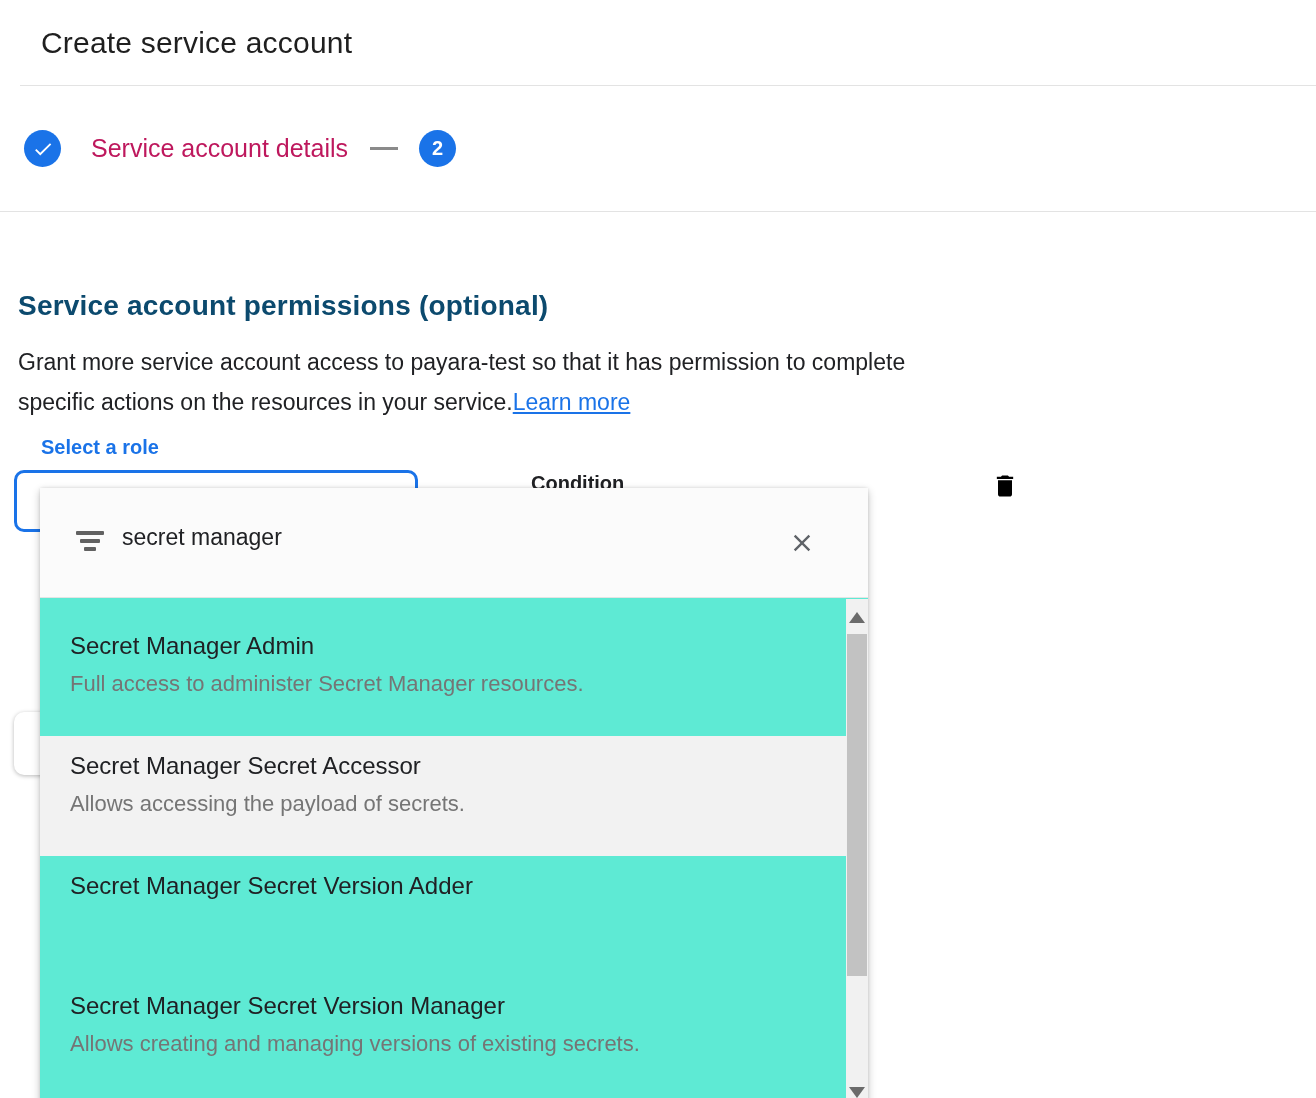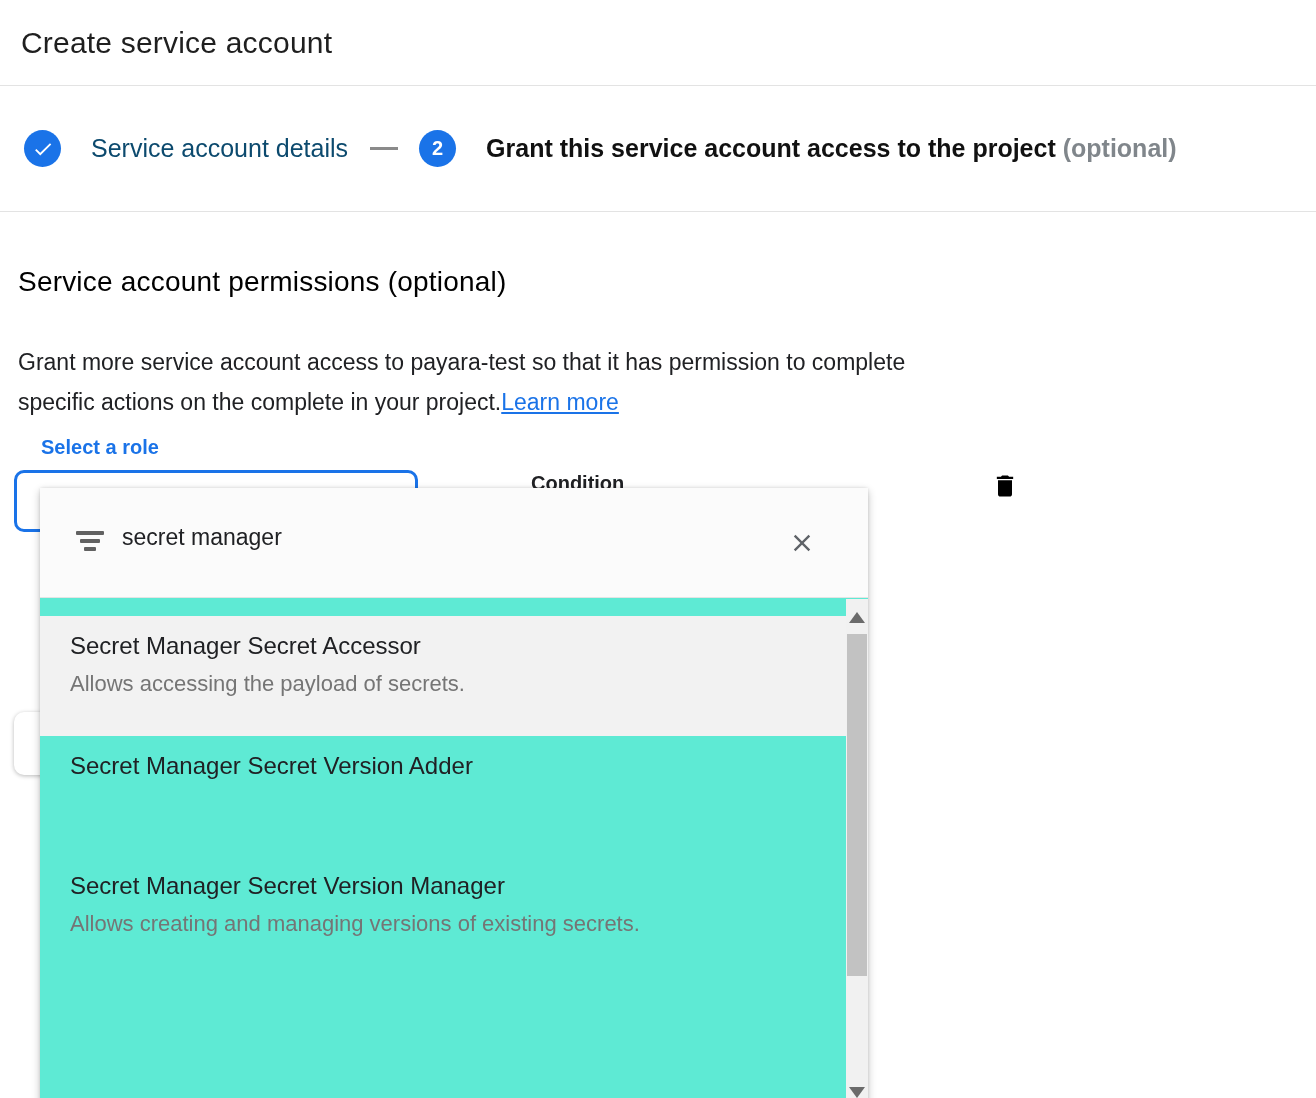--- a/index.html
+++ b/index.html
@@ -12,20 +12,21 @@
     overflow: hidden;
   }
 
   
   .page-header {
     height: 86px;
     border-bottom: 1px solid #e3e3e3;
     display: flex;
     align-items: center;
     padding-left: 21px;
+    margin-left: 20px;
   }
   .page-title {
     font-size: 30px;
     font-weight: 400;
     color: #1f1f1f;
     letter-spacing: 0.2px;
   }
 
   
   .stepper {
@@ -38,43 +39,43 @@
   .step { display: flex; align-items: center; cursor: pointer; }
   .step-circle {
     width: 37px; height: 37px;
     border-radius: 50%;
     background: #1a73e8;
     display: flex; align-items: center; justify-content: center;
     flex: none;
   }
   .step-circle svg { display: block; }
   .step-number { color: #ffffff; font-size: 20px; font-weight: bold; }
-  .step1-label { margin-left: 30px; font-size: 25px; color: #0c4a6e; white-space: nowrap; }
+  .step1-label { margin-left: 30px; font-size: 25px; color: #be185d; white-space: nowrap; }
   .stepper-connector {
     width: 28px; height: 3px;
     background: #8a8a8a;
     margin: 0 21px 0 22px;
     flex: none;
   }
   .step2-label {
     margin-left: 30px;
     font-size: 25px;
     font-weight: bold;
     color: #111111;
     white-space: nowrap;
   }
   .step2-optional { color: #80868b; font-weight: bold; }
 
   
   .permissions-heading {
     position: absolute;
-    left: 18px; top: 266px;
+    left: 18px; top: 290px;
     font-size: 28px;
-    font-weight: normal;
-    color: #000000;
+    font-weight: bold;
+    color: #0c4a6e;
     letter-spacing: 0.2px;
   }
   .permissions-description {
     position: absolute;
     left: 18px; top: 342px;
     font-size: 23px;
     line-height: 40px;
     color: #202124;
     width: 1060px;
   }
@@ -250,27 +251,26 @@
           </svg>
       </span>
     </div>
     <span class="step1-label">Service account details</span>
   </div>
   <div class="stepper-connector"></div>
   <div class="step">
     <div class="step-circle">
       <span class="step-number">2</span>
     </div>
-    <span class="step2-label"><span>Grant this service account access to the project</span> <span class="step2-optional">(optional)</span></span>
   </div>
 </nav>
 
 <h2 class="permissions-heading">Service account permissions (optional)</h2>
 
-<p class="permissions-description"><span>Grant more service account access to payara-test so that it has permission to complete</span><br><span>specific actions on the complete in your project.</span><a class="learn-more-link">Learn more</a></p>
+<p class="permissions-description"><span>Grant more service account access to payara-test so that it has permission to complete</span><br><span>specific actions on the resources in your service.</span><a class="learn-more-link">Learn more</a></p>
 
 <div class="role-select-field"></div>
 <span class="role-select-label">Select a role</span>
 
 <span class="condition-label">Condition</span>
 
 <button class="delete-role-button">
   <span>
     <svg width="28" height="28" viewBox="0 0 24 24">
         <path fill="#000000" d="M6 19c0 1.1.9 2 2 2h8c1.1 0 2-.9 2-2V7H6v12zM19 4h-3.5l-1-1h-5l-1 1H5v2h14V4z"></path>
@@ -291,20 +291,24 @@
     <button class="clear-search-button">
       <span>
         <svg width="28" height="28" viewBox="0 0 24 24">
             <path fill="#5f6368" d="M19 6.4L17.6 5 12 10.6 6.4 5 5 6.4 10.6 12 5 17.6 6.4 19 12 13.4 17.6 19 19 17.6 13.4 12z"></path>
           </svg>
       </span>
     </button>
   </div>
 
   <div class="role-options-list">
+    <div class="role-option">
+      <div class="role-option-title">Secret Manager Admin</div>
+      <div class="role-option-description">Full access to administer Secret Manager resources.</div>
+    </div>
     <div class="role-option highlighted">
       <div class="role-option-title">Secret Manager Secret Accessor</div>
       <div class="role-option-description">Allows accessing the payload of secrets.</div>
     </div>
     <div class="role-option">
       <div class="role-option-title">Secret Manager Secret Version Adder</div>
     </div>
     <div class="role-option">
       <div class="role-option-title">Secret Manager Secret Version Manager</div>
       <div class="role-option-description">Allows creating and managing versions of existing secrets.</div>

